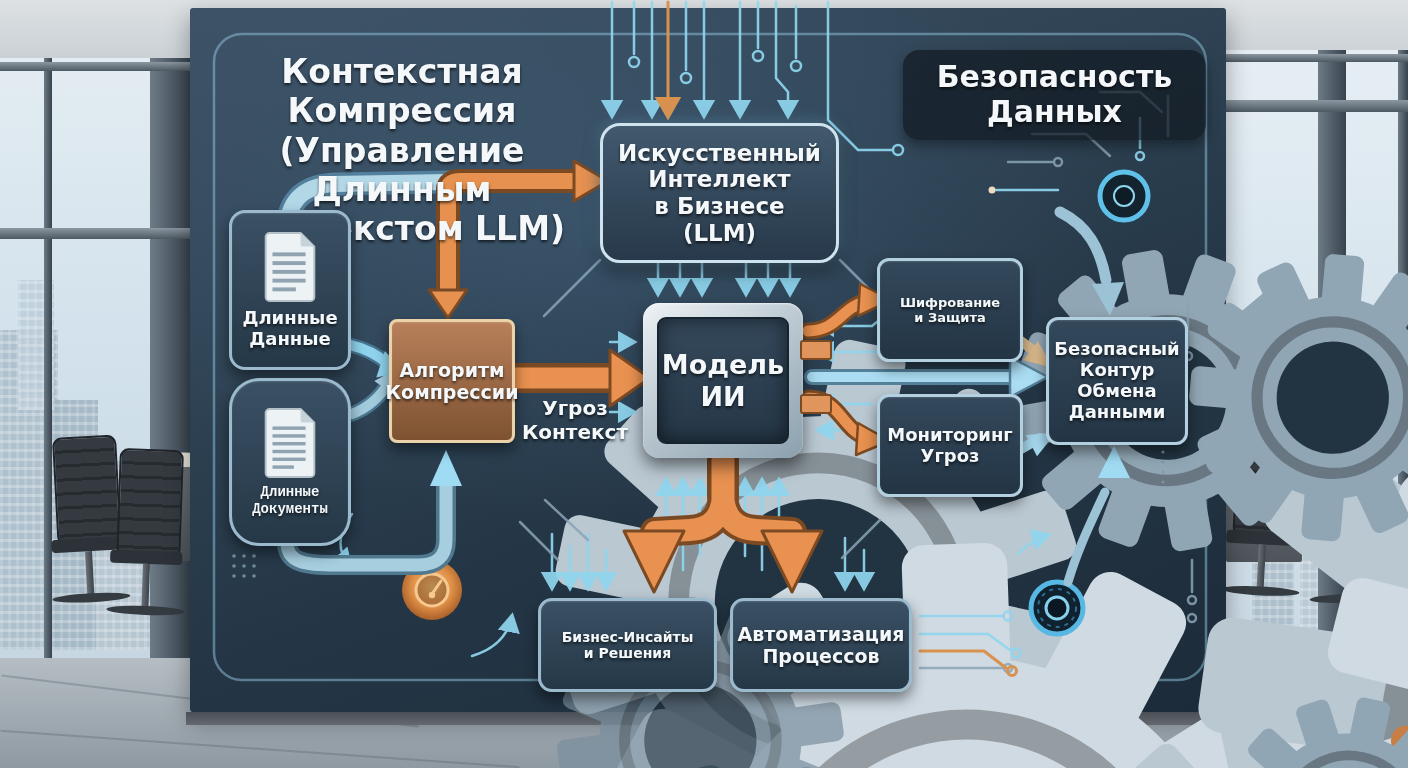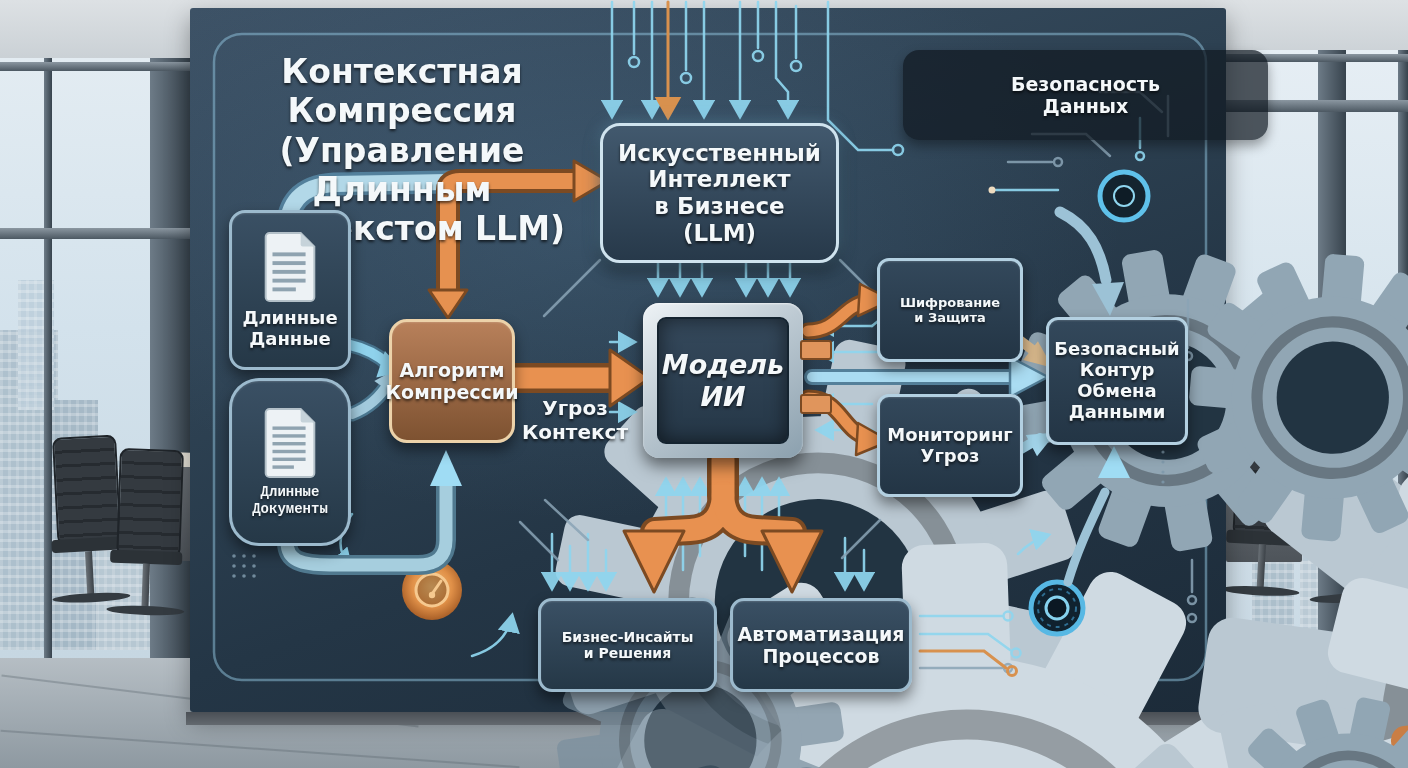--- a/index.html
+++ b/index.html
@@ -39,29 +39,29 @@
   .overlay{position:absolute;left:0;top:0;z-index:2;pointer-events:none;}
   
   .box{position:absolute;z-index:3;display:flex;align-items:center;justify-content:center;
        flex-direction:column;text-align:center;color:#f4f8fa;font-weight:700;border-radius:14px;
        box-shadow:0 7px 14px rgba(0,0,0,.45),inset 0 1px 2px rgba(255,255,255,.14);}
   .lbl{white-space:pre-line;line-height:1.16;text-shadow:0 2px 3px rgba(0,0,0,.65);}
   .box-blue{background:linear-gradient(180deg,#3a5064,#253847);border:3px solid #9cbacd;}
   .box-dark{background:linear-gradient(180deg,#33485b,#233545);border:3px solid #b3d0e1;}
   .box-ai{background:linear-gradient(180deg,#42596e,#27394a);border:3px solid #cfe3ee;border-radius:20px;
           box-shadow:0 0 16px rgba(130,195,230,.35),0 8px 16px rgba(0,0,0,.5);}
-  .box-copper{background:linear-gradient(180deg,#b8805a,#7e5231);border:3px solid #ecd2a9;border-radius:18px;}
+  .box-copper{background:linear-gradient(180deg,#b8805a,#7e5231);border:3px solid #ecd2a9;border-radius:8px;}
   .titleL{position:absolute;z-index:3;color:#f4f8fa;font-weight:800;text-align:center;
           text-shadow:0 2px 4px rgba(0,0,0,.7);}
   .titleRBox{position:absolute;z-index:3;background:rgba(17,25,33,.72);border-radius:16px;
           display:flex;align-items:center;justify-content:center;text-align:center;color:#f4f8fa;
           font-weight:800;box-shadow:0 6px 12px rgba(0,0,0,.35);}
   .chip{position:absolute;z-index:3;border-radius:16px;padding:14px;box-sizing:border-box;
         background:linear-gradient(145deg,#eef3f6,#bcc9d2 45%,#8ba0ae);
-        box-shadow:0 8px 16px rgba(0,0,0,.5),inset 0 1px 2px rgba(255,255,255,.6);font-style:italic;}
+        box-shadow:0 8px 16px rgba(0,0,0,.5),inset 0 1px 2px rgba(255,255,255,.6);}
   .chip-inner{width:100%;height:100%;border-radius:9px;border:2px solid #152430;box-sizing:border-box;
         background:linear-gradient(180deg,#35495c,#253747);display:flex;align-items:center;justify-content:center;
         box-shadow:inset 0 0 20px rgba(0,0,0,.55);color:#f4f8fa;font-weight:800;text-align:center;}
   .pin{position:absolute;z-index:4;width:28px;height:16px;background:#e0955c;border:2px solid #7c4a22;border-radius:3px;}
   .ctxLbl{position:absolute;z-index:3;color:#f4f8fa;font-weight:800;text-align:center;
           text-shadow:0 2px 3px rgba(0,0,0,.7);}
   
   .g-silver{color:#bac8d2}.g-light{color:#cfdae2}.g-steel{color:#91a6b4}.g-orange{color:#c97e45}
   .g-dim2{color:#7a8f9e}
 </style>
@@ -362,21 +362,21 @@
   </svg>
 
   <div class="pin" style="left:800px;top:340px;"></div>
   <div class="pin" style="left:800px;top:394px;"></div>
 
   <div class="titleL" style="left:216px;top:52px;width:372px;font-size:33px;">
     <span class="lbl">Контекстная Компрессия
 (Управление Длинным
 Контекстом LLM)</span>
   </div>
-  <div class="titleRBox" style="left:903px;top:50px;width:365px;height:90px;font-size:19px;">
+  <div class="titleRBox" style="left:903px;top:50px;width:303px;height:90px;font-size:30px;">
     <span class="lbl">Безопасность
 Данных</span>
   </div>
 
   <div class="box box-ai" style="left:600px;top:123px;width:233px;height:134px;font-size:23px;">
     <span class="lbl">Искусственный
 Интеллект
 в Бизнесе
 (LLM)</span>
   </div>

